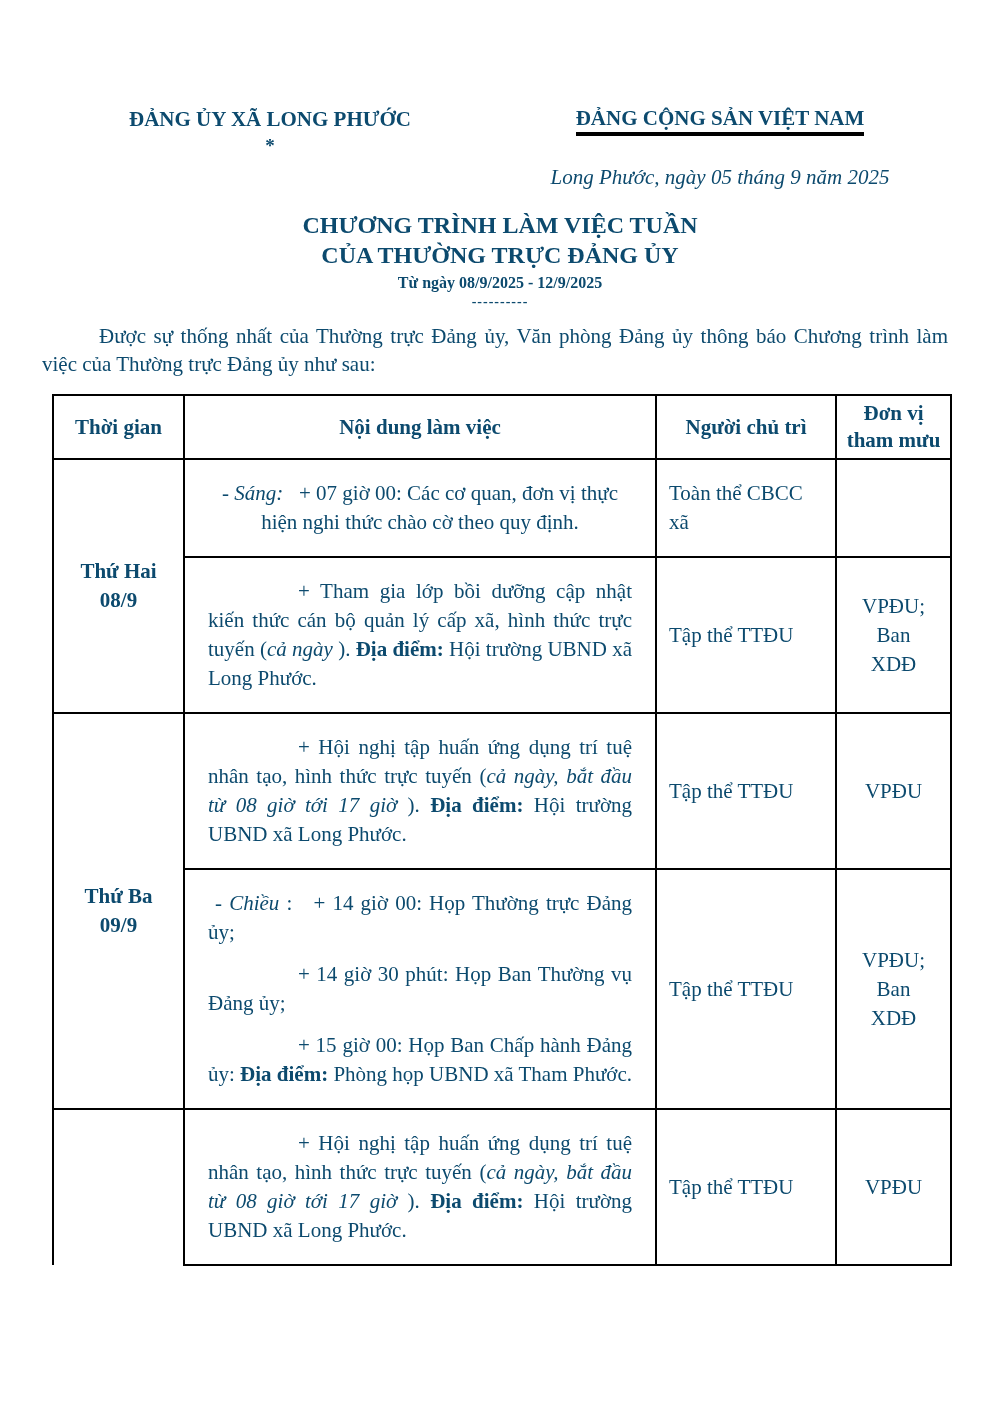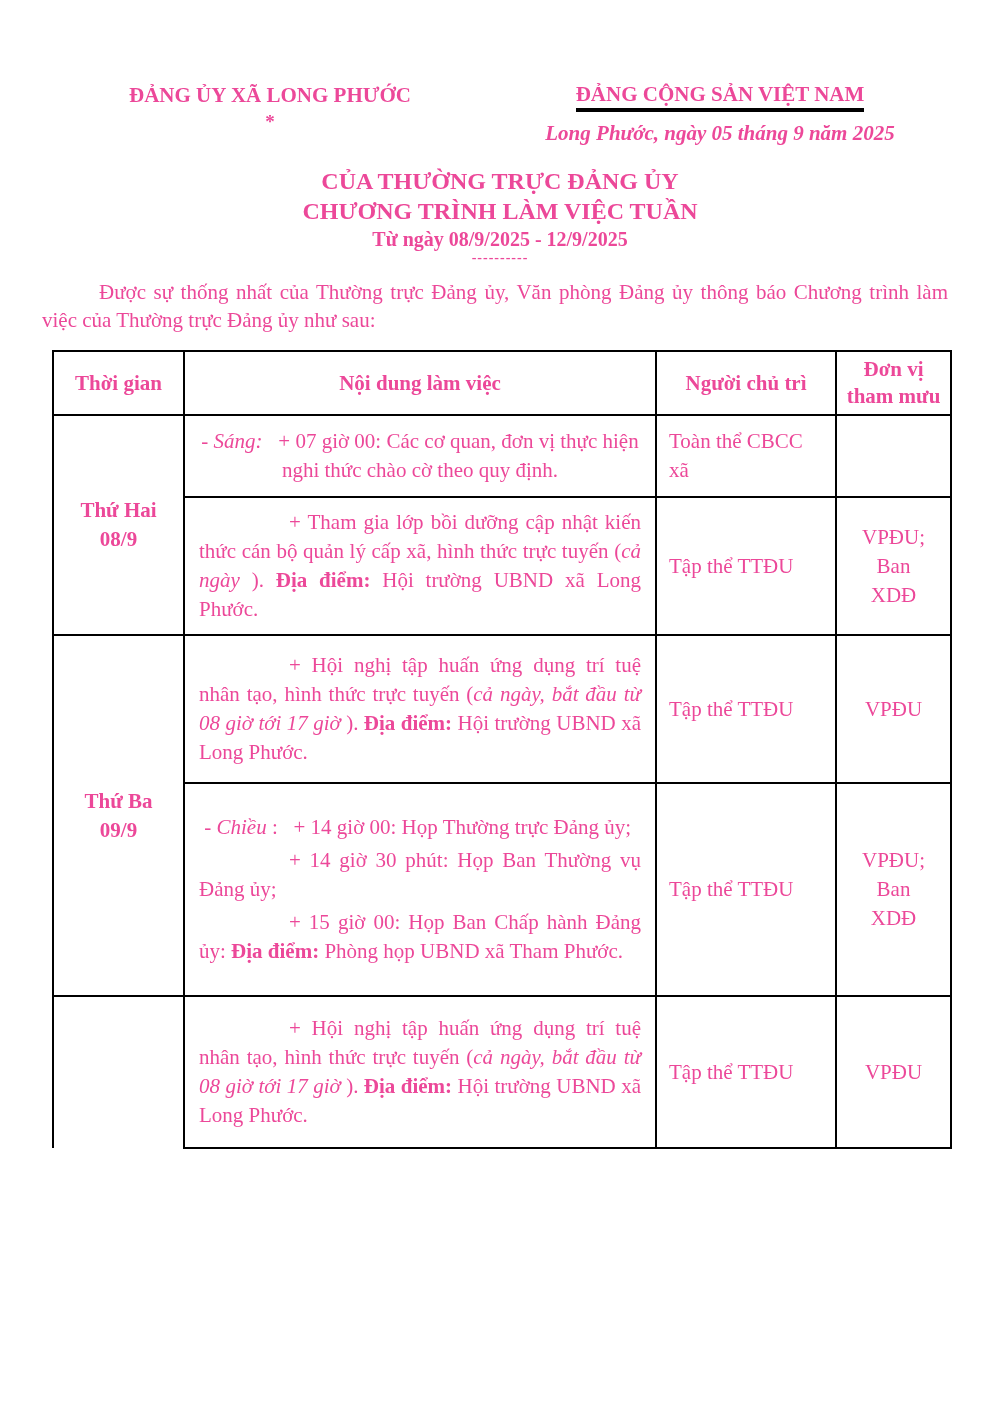--- a/index.html
+++ b/index.html
@@ -1,41 +1,41 @@
 <!DOCTYPE html>
 <html><head>
 <meta charset="utf-8">
 <style>
   html,body{margin:0;padding:0;background:#e8e8e8;}
   .page{
     position:relative;
     width:1000px;height:1414px;
     margin:0 auto;
     background:#ffffff;
-    color:#ec4899;
+    color:#0c4a6e;
     font-family:"Liberation Serif","DejaVu Serif",serif;
     font-size:21px;
     overflow:hidden;
     box-sizing:border-box;
-    padding-top:82px;
+    padding-top:106px;
   }
   
   .doc-header{display:flex;padding:0 50px;}
   .hdr-left{width:440px;text-align:center;}
   .hdr-right{flex:1;text-align:center;}
   .org-name{font-weight:bold;line-height:26px;}
   .office-name{line-height:26px;margin-top:16px;}
   .star-sep{font-weight:bold;line-height:16px;margin-top:6px;font-size:19px;}
   .doc-number{line-height:26px;margin-top:2px;}
   .party-name{font-weight:bold;line-height:24px;display:inline-block;border-bottom:4px solid #000000;padding-bottom:2px;}
-  .place-date{font-style:italic;font-weight:bold;line-height:26px;margin-top:8px;}
+  .place-date{font-style:italic;font-weight:normal;line-height:26px;margin-top:28px;}
   
   .title-block{text-align:center;margin-top:20px;}
   .title-line{font-weight:bold;font-size:24px;line-height:30px;}
-  .date-range{font-weight:bold;font-size:20px;line-height:26px;}
+  .date-range{font-weight:bold;font-size:16px;line-height:26px;}
   .title-divider{font-weight:bold;font-size:14px;line-height:12px;letter-spacing:1px;}
   
   .intro{margin:14px 52px 0 42px;text-align:justify;text-indent:57px;line-height:28px;}
   
   table.schedule{
     border-collapse:collapse;
     table-layout:fixed;
     margin:16px 0 0 52px;
     width:898px;
   }
@@ -54,21 +54,21 @@
   .tr-r1b{height:112px;}
   .tr-r2a{height:148px;}
   .tr-r2b{height:213px;}
   .tr-r3 {height:152px;}
   td.cell-time{
     font-weight:bold;text-align:center;
     white-space:pre-line;line-height:29px;padding:4px;
   }
   td.cell-time.open-bottom{border-bottom:none;}
   td.cell-content{padding:6px 10px;}
-  td.cell-content p{margin:4px;line-height:29px;}
+  td.cell-content p{margin:13px;line-height:29px;}
   .p-justify{text-align:justify;}
   .p-center{text-align:center;}
   .p-indent{text-indent:90px;}
   .seg-i{font-style:italic;}
   .seg-b{font-weight:bold;}
   td.cell-host{padding:4px 8px 4px 12px;line-height:29px;white-space:pre-line;text-align:left;}
   td.cell-unit{padding:4px 6px;line-height:29px;white-space:pre-line;text-align:center;}
 </style>
 </head>
 <body>
@@ -82,22 +82,22 @@
     </div>
     <div class="hdr-right">
       <div>
         <span class="party-name">ĐẢNG CỘNG SẢN VIỆT NAM</span>
       </div>
       <div class="place-date">Long Phước, ngày 05 tháng 9 năm 2025</div>
     </div>
   </div>
 
   <div class="title-block">
+    <div class="title-line">CHƯƠNG TRÌNH LÀM VIỆC TUẦN</div>
     <div class="title-line">CỦA THƯỜNG TRỰC ĐẢNG ỦY</div>
-    <div class="title-line">CHƯƠNG TRÌNH LÀM VIỆC TUẦN</div>
     <div class="date-range">Từ ngày 08/9/2025 - 12/9/2025</div>
     <div class="title-divider">----------</div>
   </div>
 
   <p class="intro">Được sự thống nhất của Thường trực Đảng ủy, Văn phòng Đảng ủy thông báo Chương trình làm việc của Thường trực Đảng ủy như sau:</p>
 
   <table class="schedule">
     <colgroup>
       <col class="c1">
         <col class="c2">

